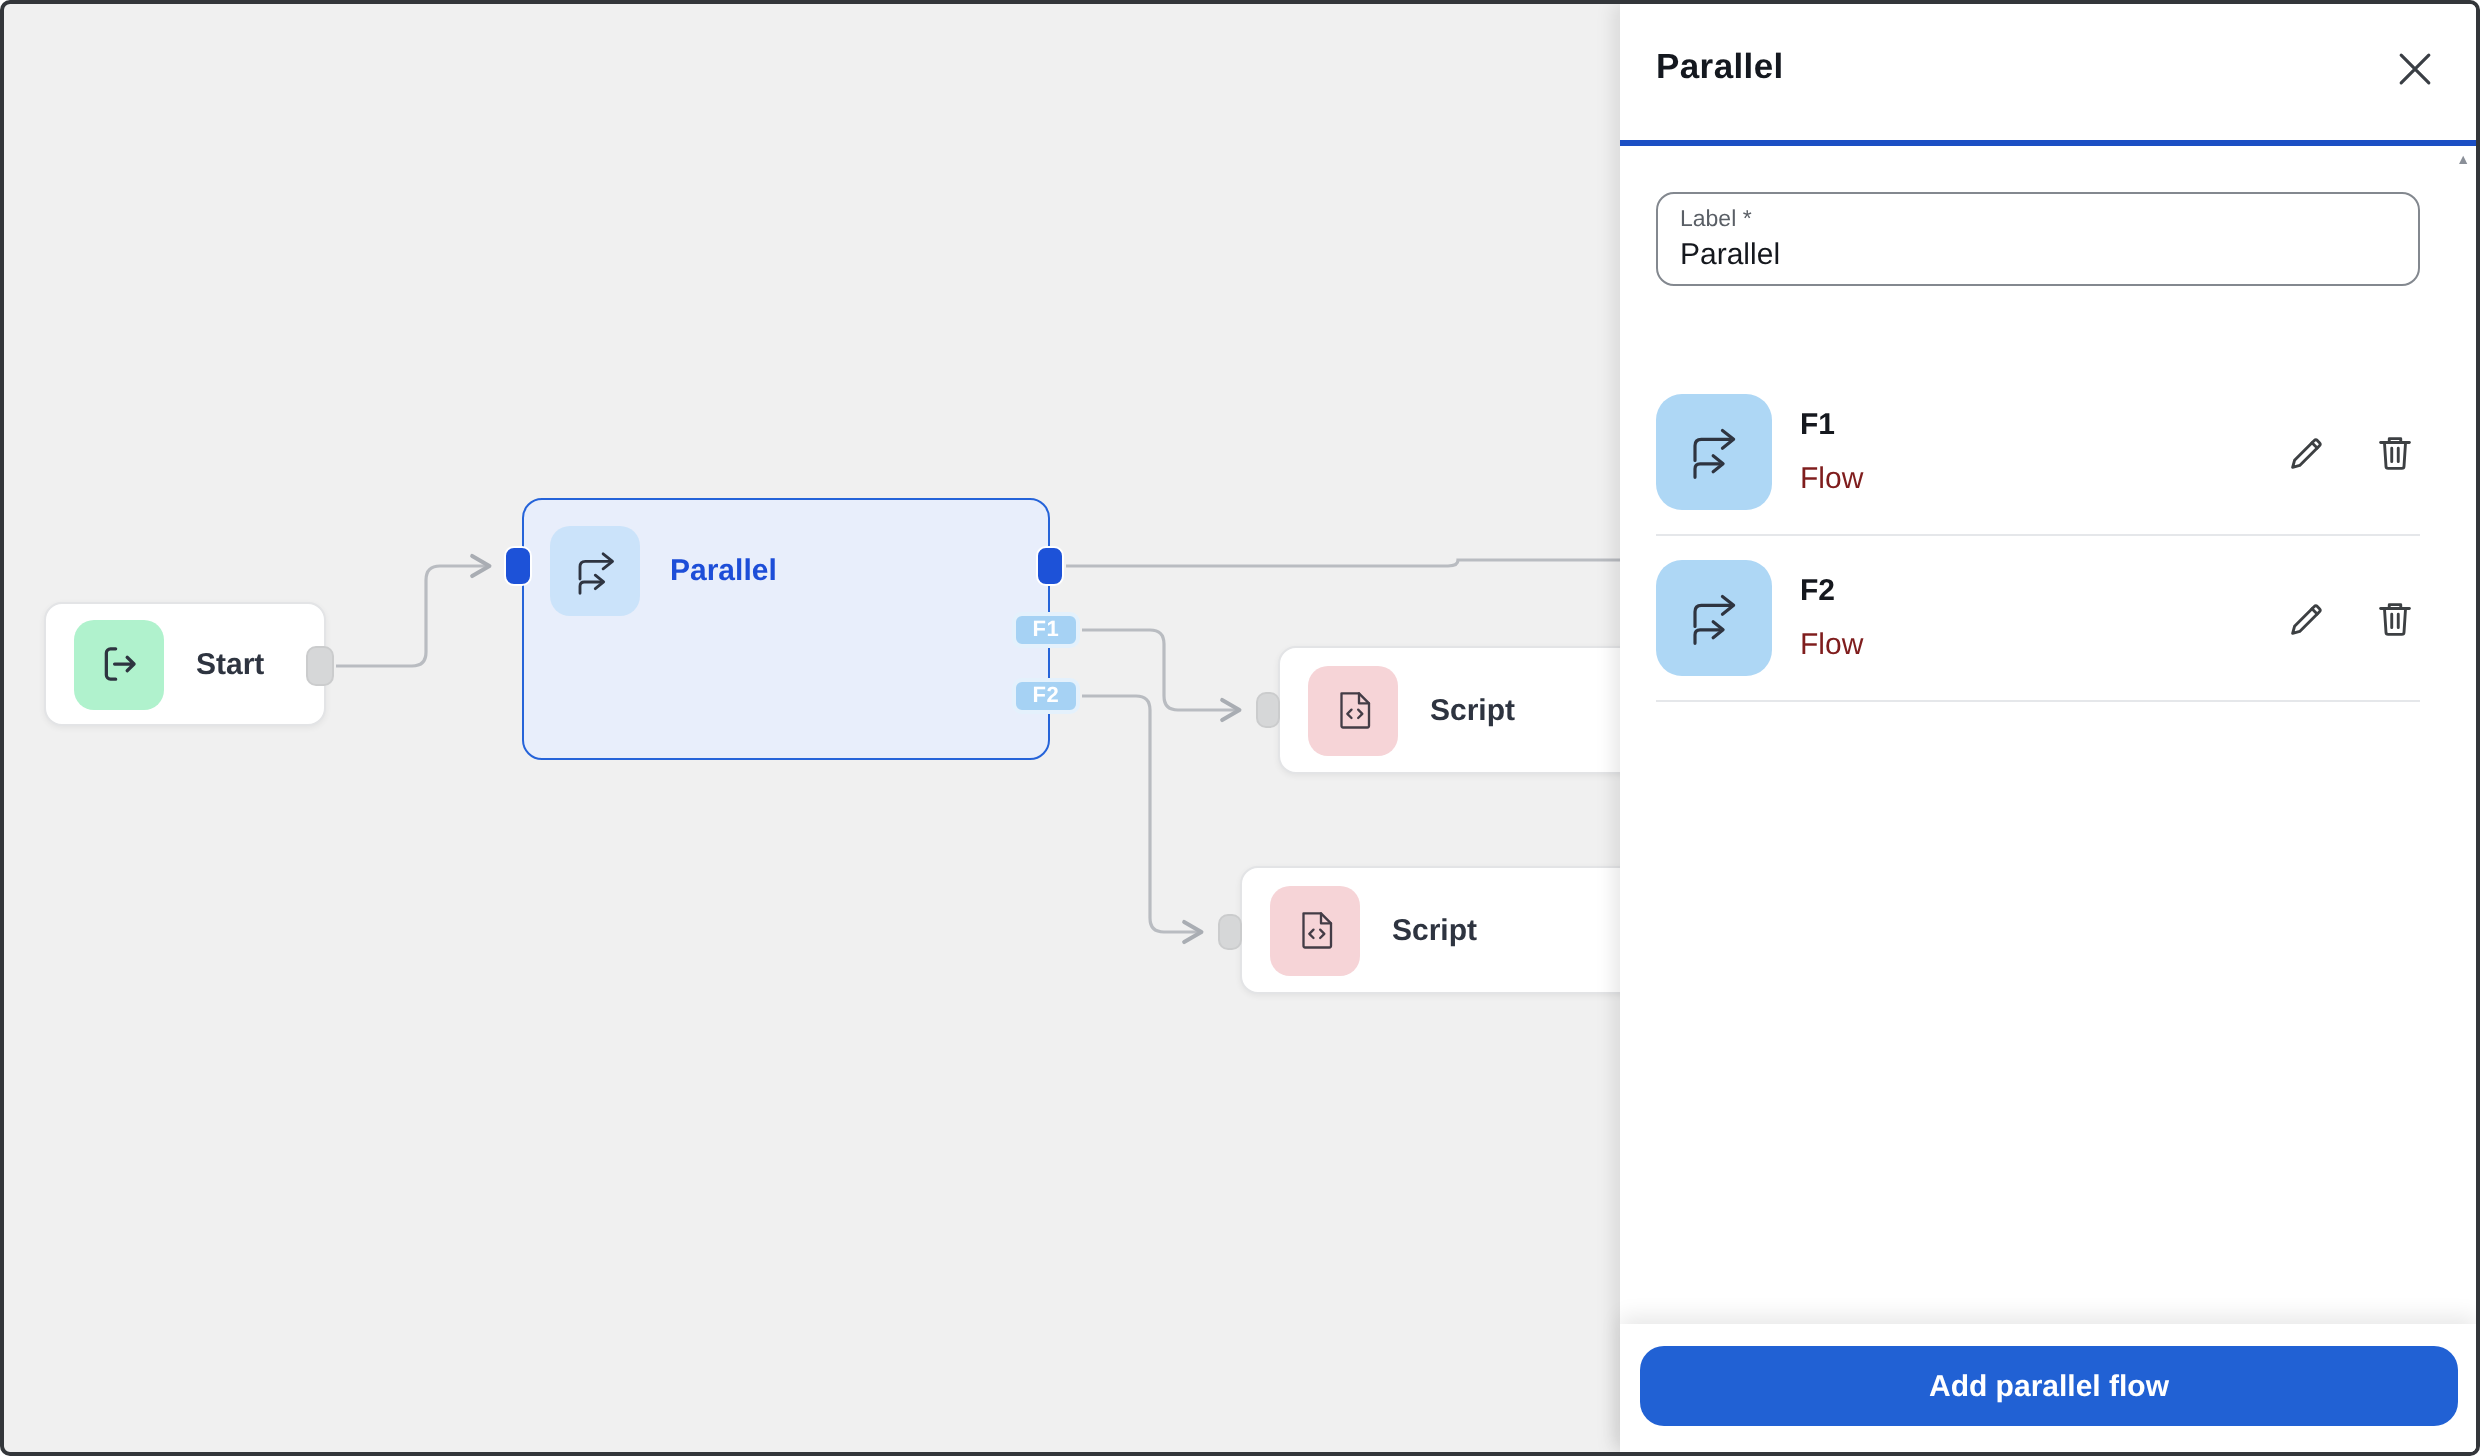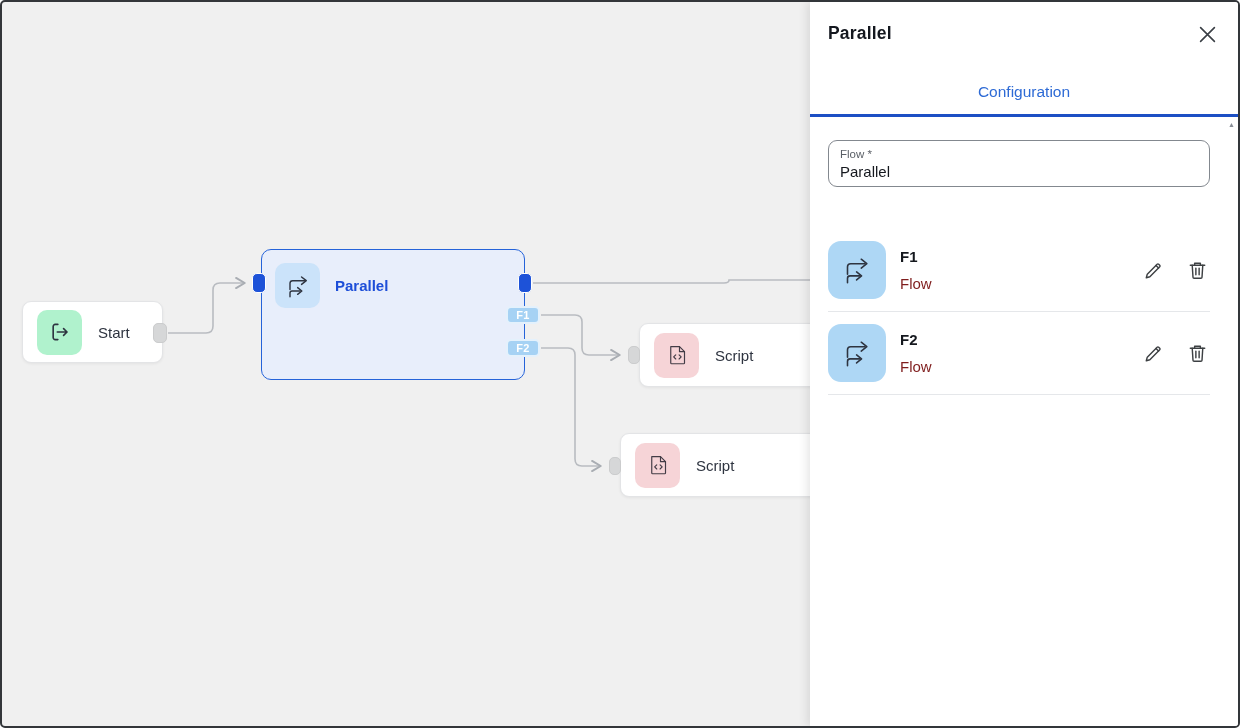--- a/index.html
+++ b/index.html
@@ -14,21 +14,21 @@
   .edges { position:absolute; left:0; top:0; width:1240px; height:728px; pointer-events:none; }
   .node {
     position:absolute; background:#fff; border:1px solid #e3e4e6; border-radius:9px;
     box-shadow:0 1px 3px rgba(0,0,0,0.06);
     display:flex; align-items:center; padding:0 14px; gap:16px;
   }
   .node .nicon {
     width:45px; height:45px; border-radius:10px; flex:0 0 auto;
     display:flex; align-items:center; justify-content:center;
   }
-  .node .nlabel { font-size:15px; font-weight:400; color:#2e3440; }
+  .node .nlabel { font-size:15px; font-weight:700; color:#2e3440; }
   .node-start   { left:20px;  top:299px; width:141px; height:62px; }
   .node-start .nicon   { background:#b0f2cd; }
   .node-script1 { left:637px; top:321px; width:215px; height:64px; }
   .node-script2 { left:618px; top:431px; width:215px; height:64px; }
   .node-script1 .nicon, .node-script2 .nicon { background:#f6d4d7; }
   .node-parallel {
     left:259px; top:247px; width:264px; height:131px;
     background:#e8eefb; border:1.5px solid #2563d9; border-radius:10px;
     align-items:flex-start; padding:13px; box-shadow:none;
   }
@@ -187,30 +187,27 @@
   <aside class="panel">
     <div class="panel-header">
       <h2 class="panel-title">Parallel</h2>
       <button class="close-btn">
         <svg class="stroked" width="17" height="17" viewBox="0 0 16 16" stroke="#3a3f45" stroke-width="1.5">
           <path d="M1.5 1.5 L14.5 14.5 M14.5 1.5 L1.5 14.5"></path>
         </svg>
       </button>
     </div>
 
-    <div class="tabbar">
-      <div class="tab">Configuration</div>
-    </div>
     <div class="tab-underline"></div>
 
     <div class="panel-body">
       <span class="scroll-up">▲</span>
 
       <label class="field">
-        <span class="field-label">Flow *</span>
+        <span class="field-label">Label *</span>
         <input class="field-input" type="text" value="Parallel" style="">
       </label>
 
       <div class="flow-list">
 
         <div class="flow-item">
           <span class="flow-icon">
             <svg class="stroked" width="38" height="38" viewBox="0 0 36 36" stroke="#2e3440" stroke-width="1.5">
               <path d="M9 22 V15 Q9 12 12 12 H25.5"></path>
               <path d="M22 7.8 L27.3 12 L22 16.2"></path>
@@ -263,15 +260,18 @@
               <path d="M9 6.5 V4.5 H15 V6.5"></path>
               <path d="M6.5 6.5 L7.3 19 Q7.35 20 8.4 20 H15.6 Q16.65 20 16.7 19 L17.5 6.5"></path>
               <path d="M10.3 9.5 V16.5 M13.7 9.5 V16.5"></path>
             </svg>
           </button>
         </div>
 
       </div>
     </div>
 
+    <div class="panel-footer">
+      <button class="add-btn">Add parallel flow</button>
+    </div>
   </aside>
 
 </div>
 
 </body></html>

